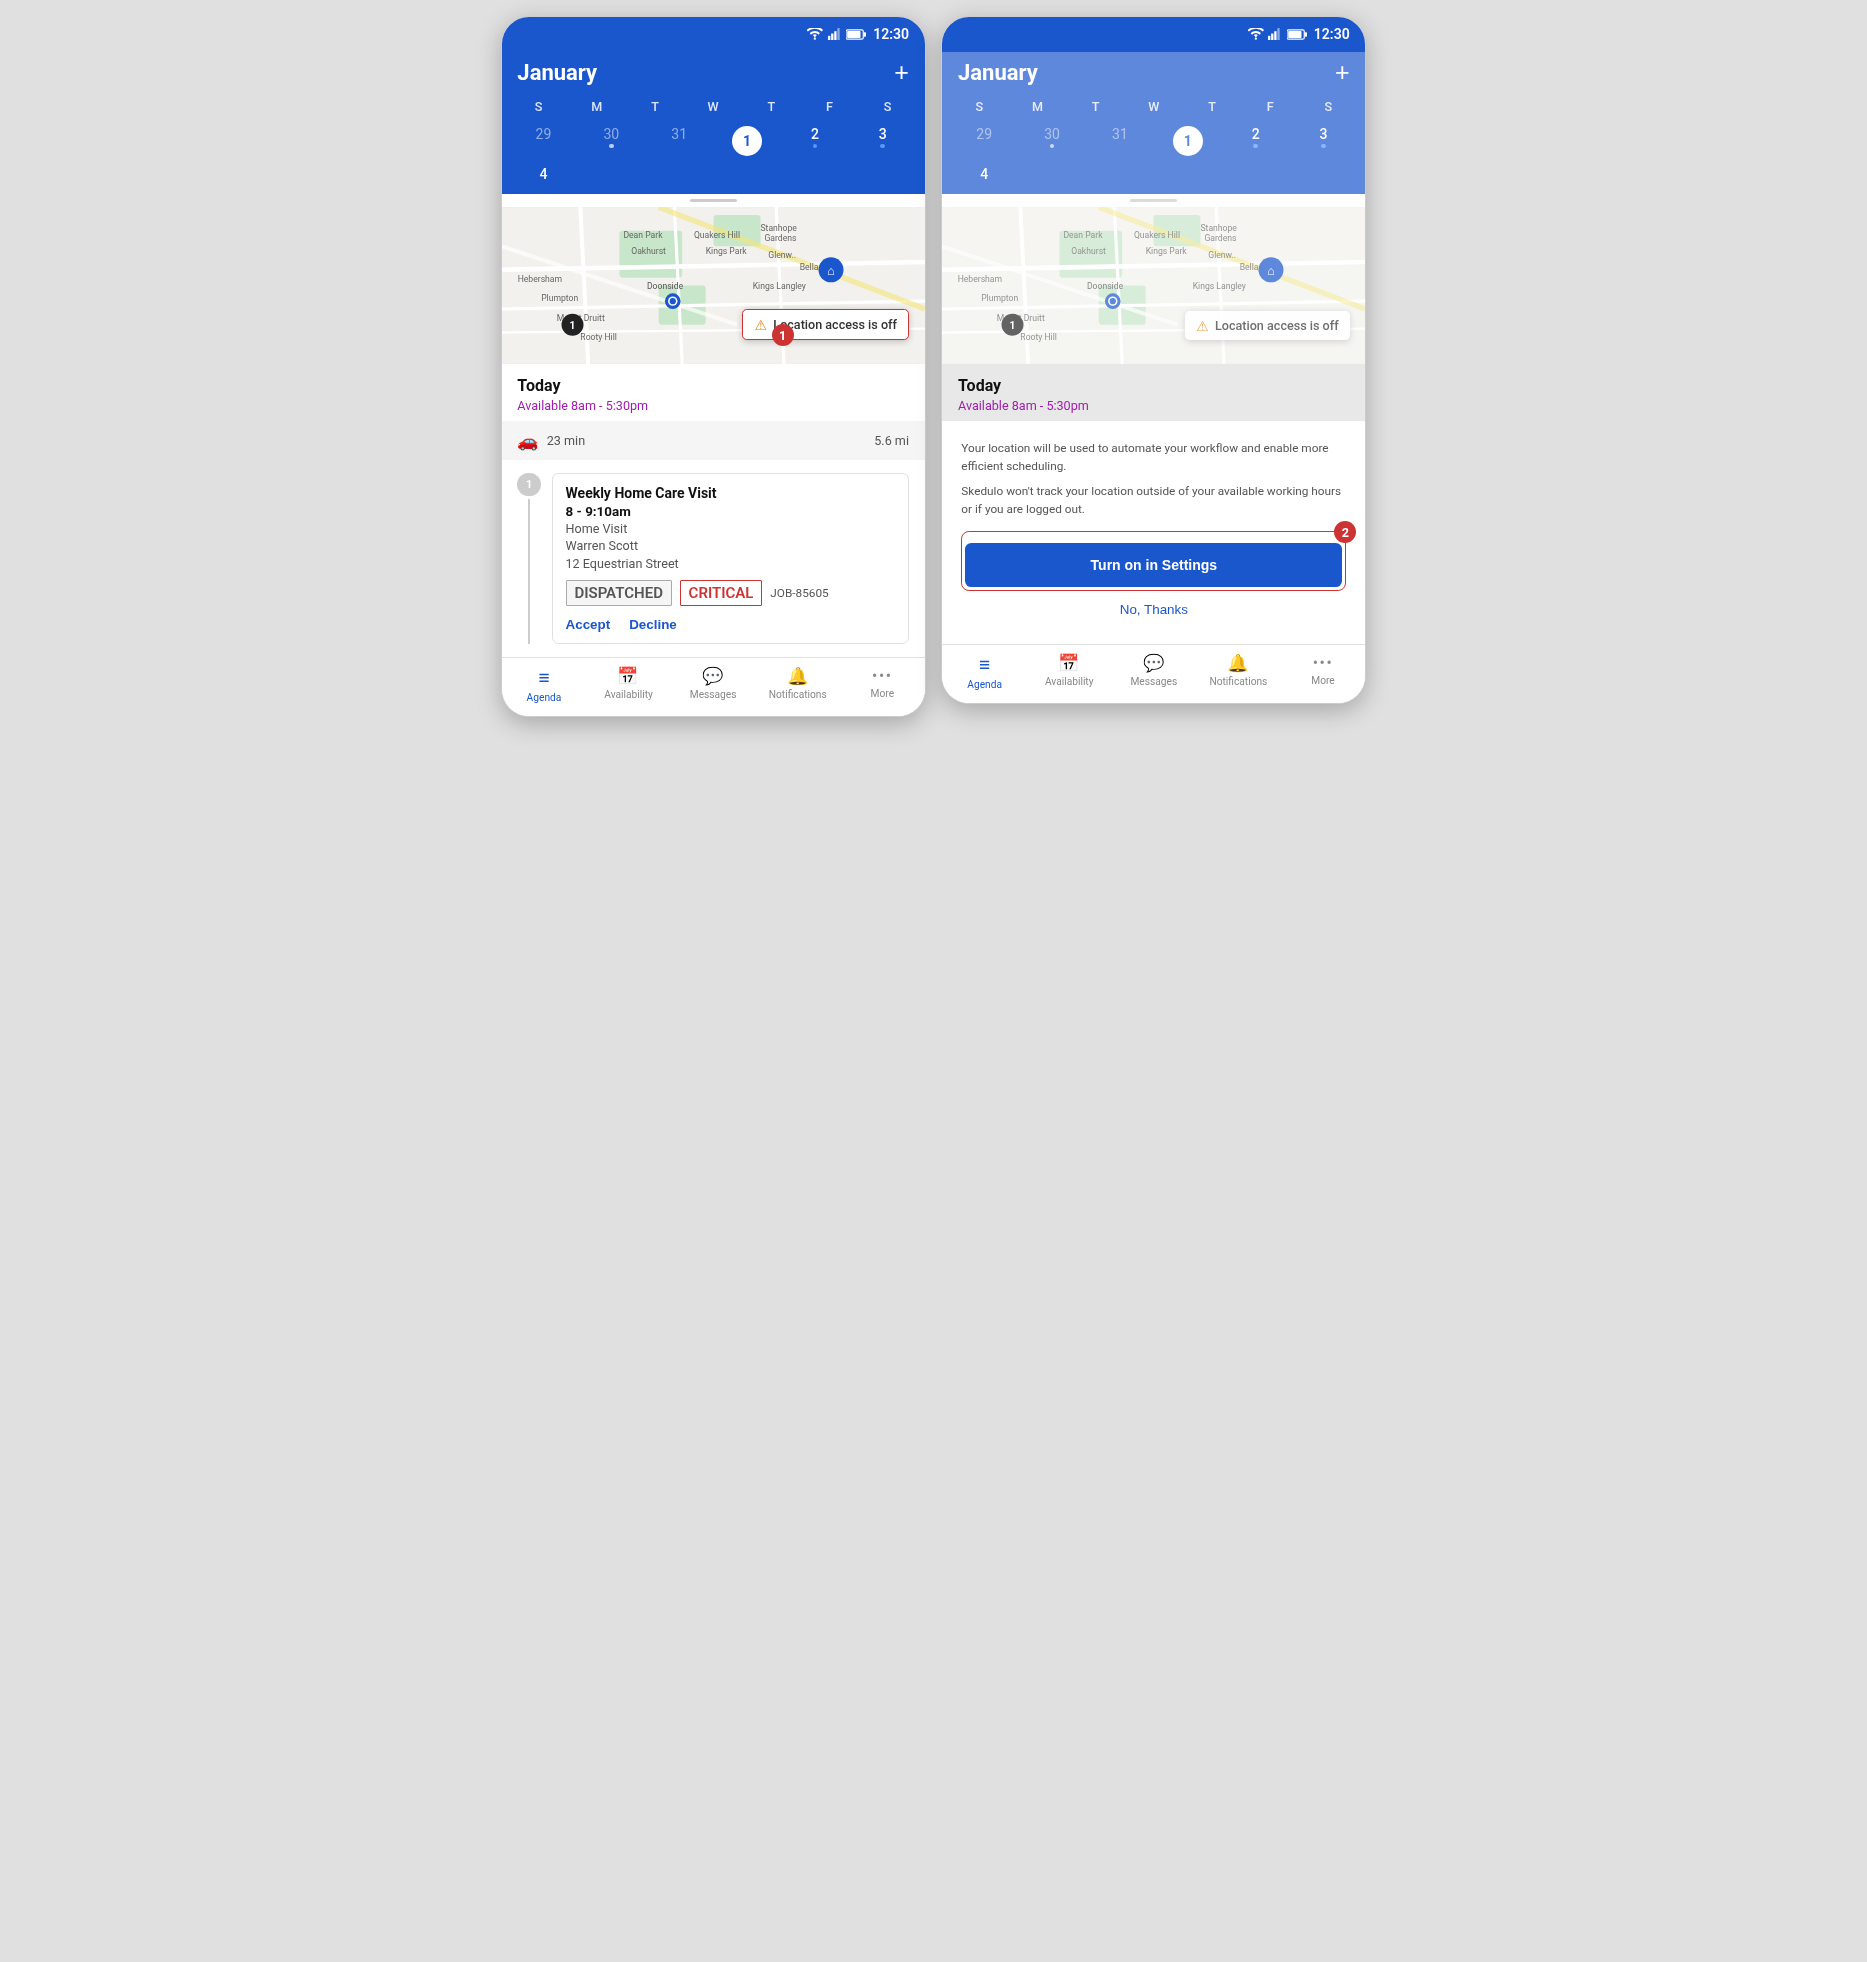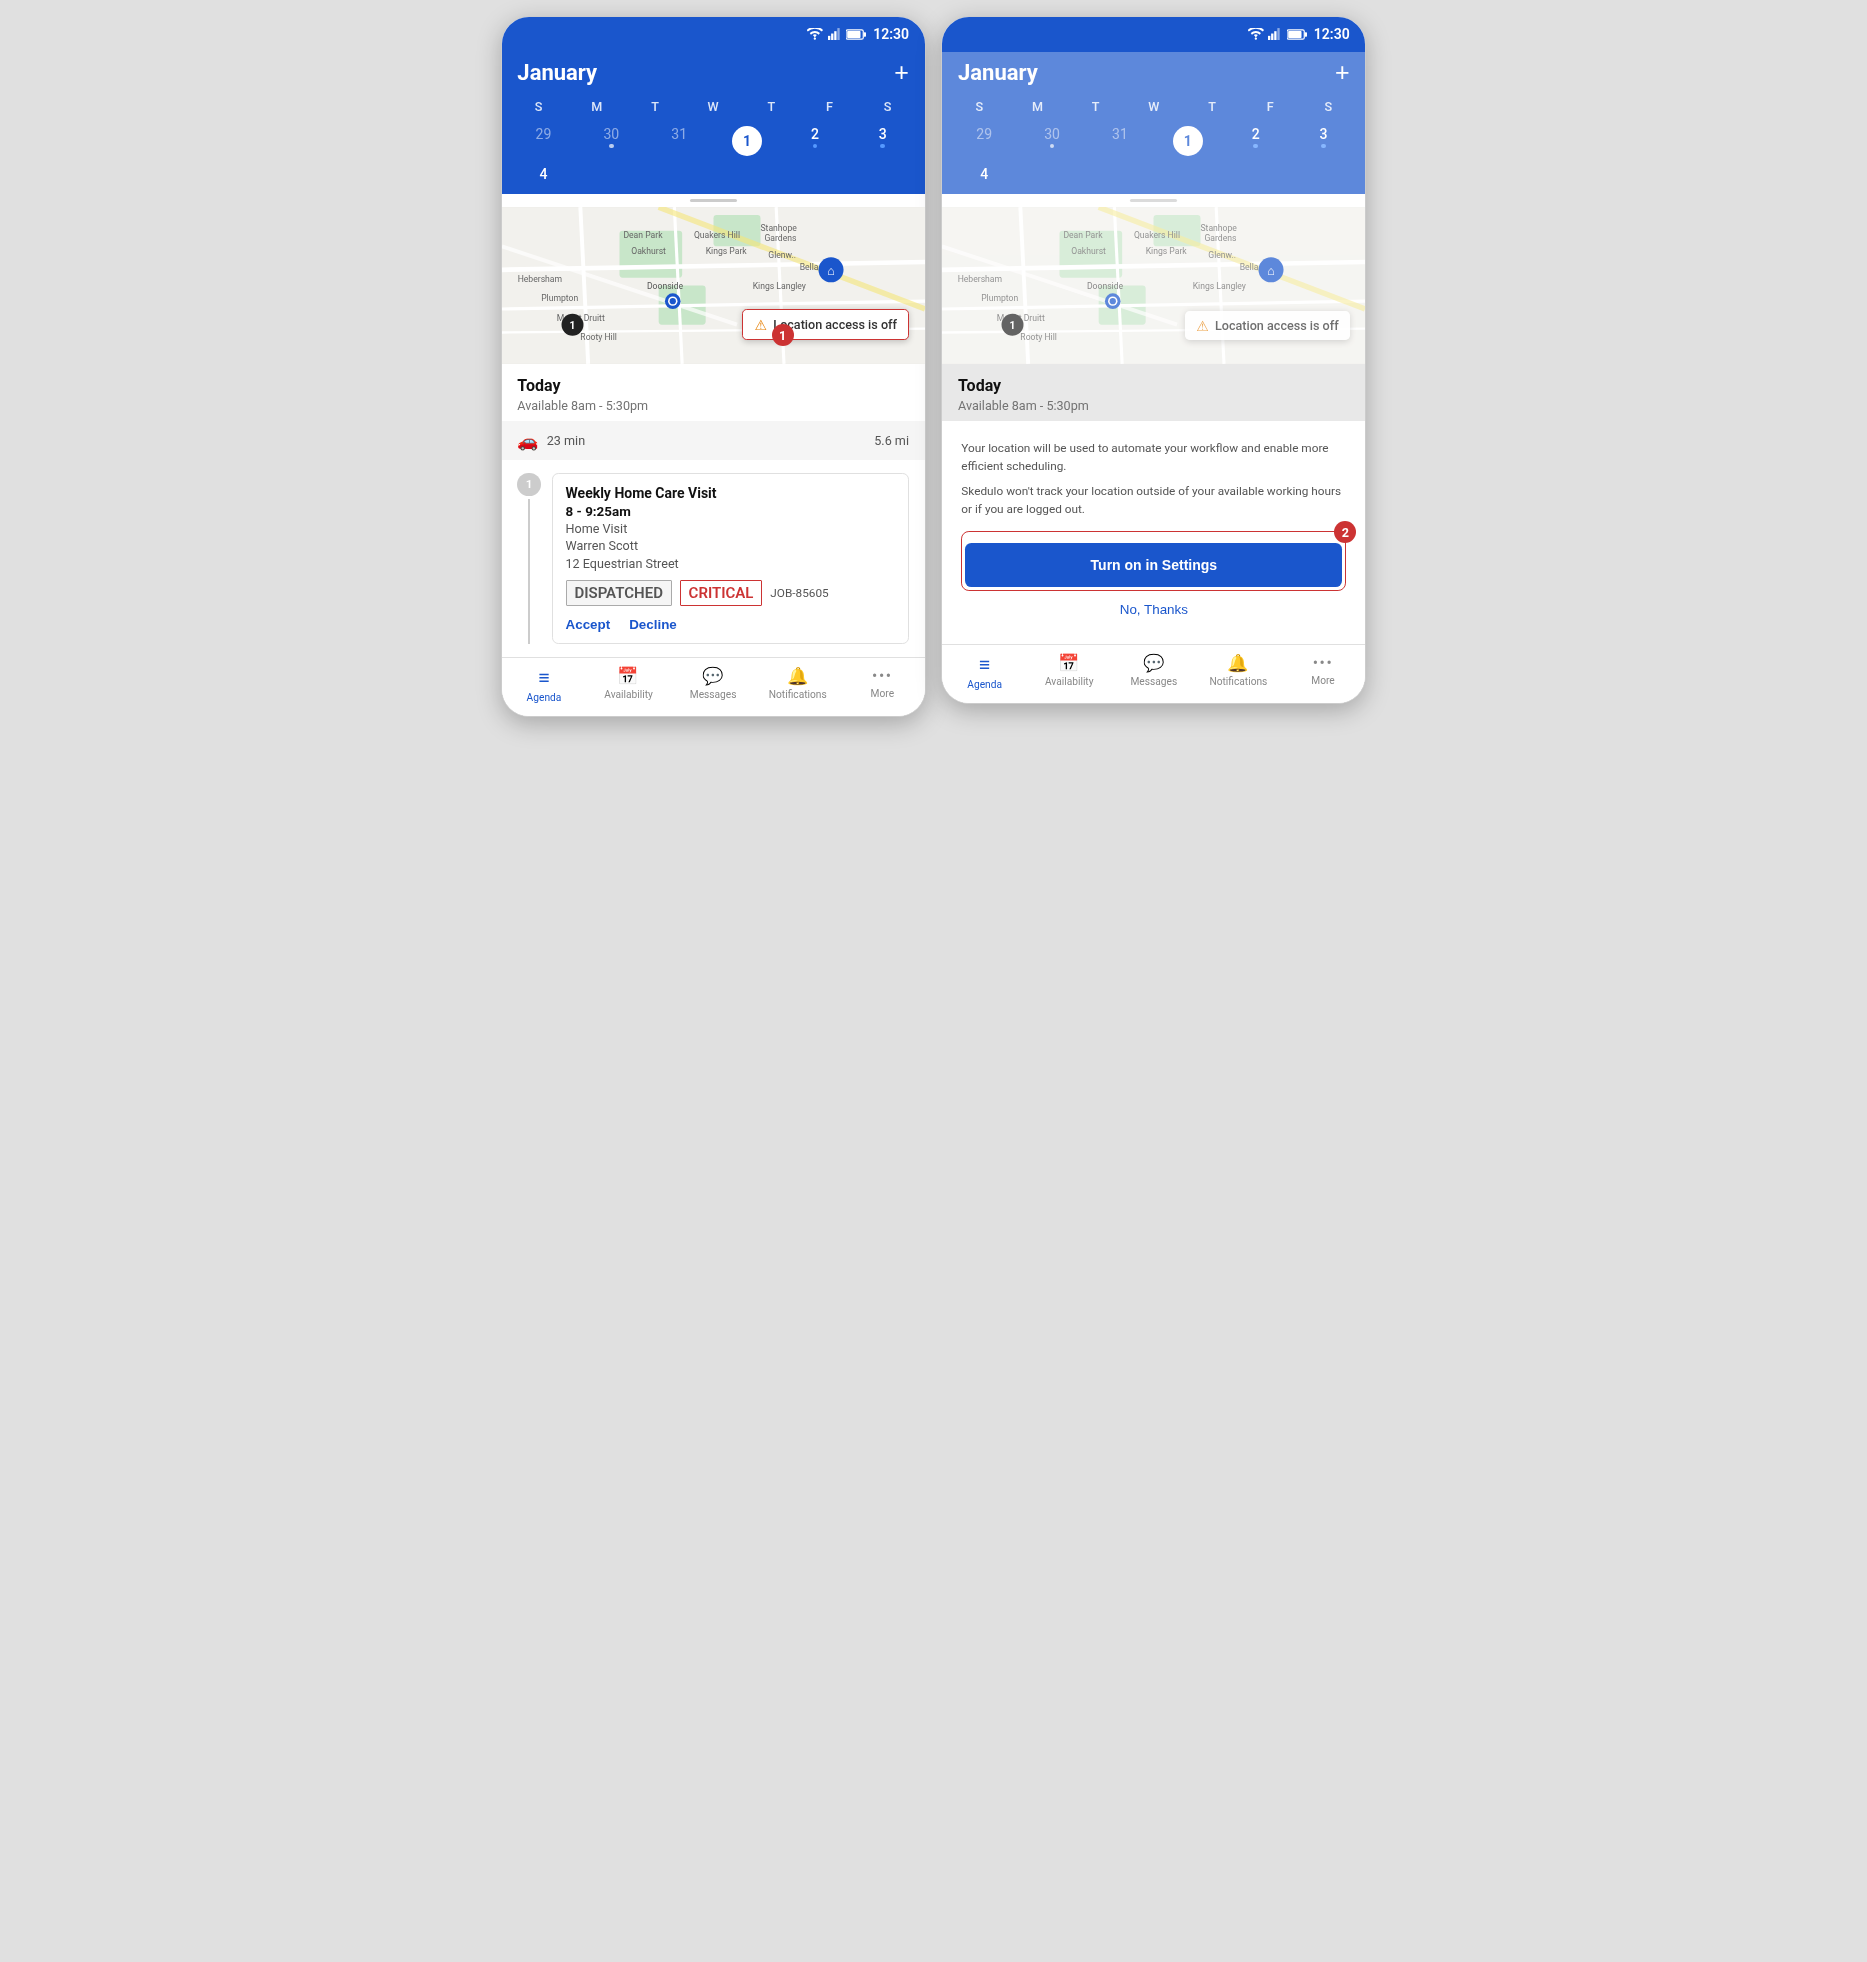--- a/index.html
+++ b/index.html
@@ -185,21 +185,21 @@
       padding: 12.6px 15.7px 7.9px;
       background: white;
     }
     .today-title {
       font-size: 16px;
       font-weight: 700;
       color: #111;
     }
     .today-subtitle {
       font-size: 12.6px;
-      color: #737373;
+      color: #a21caf;
       margin-top: 3.1px;
     }
     
     .drive-info {
       display: flex;
       align-items: center;
       justify-content: space-between;
       padding: 9.4px 15.7px;
       background: #f5f5f5;
     }
@@ -585,21 +585,21 @@
     </div>
 
     <div class="job-timeline">
       <div class="timeline-row">
         <div class="timeline-left">
           <div class="timeline-num">1</div>
           <div class="timeline-line"></div>
         </div>
         <div class="job-card">
           <div class="job-title">Weekly Home Care Visit</div>
-          <div class="job-time">8 - 9:25am</div>
+          <div class="job-time">8 - 9:10am</div>
           <div class="job-detail">Home Visit</div>
           <div class="job-detail">Warren Scott</div>
           <div class="job-detail">12 Equestrian Street</div>
           <div class="job-badges">
             <span class="badge badge-dispatched">DISPATCHED</span>
             <span class="badge badge-critical">CRITICAL</span>
             <span class="badge-job">JOB-85605</span>
           </div>
           <div class="job-actions">
             <button class="job-action-btn">Accept</button>

